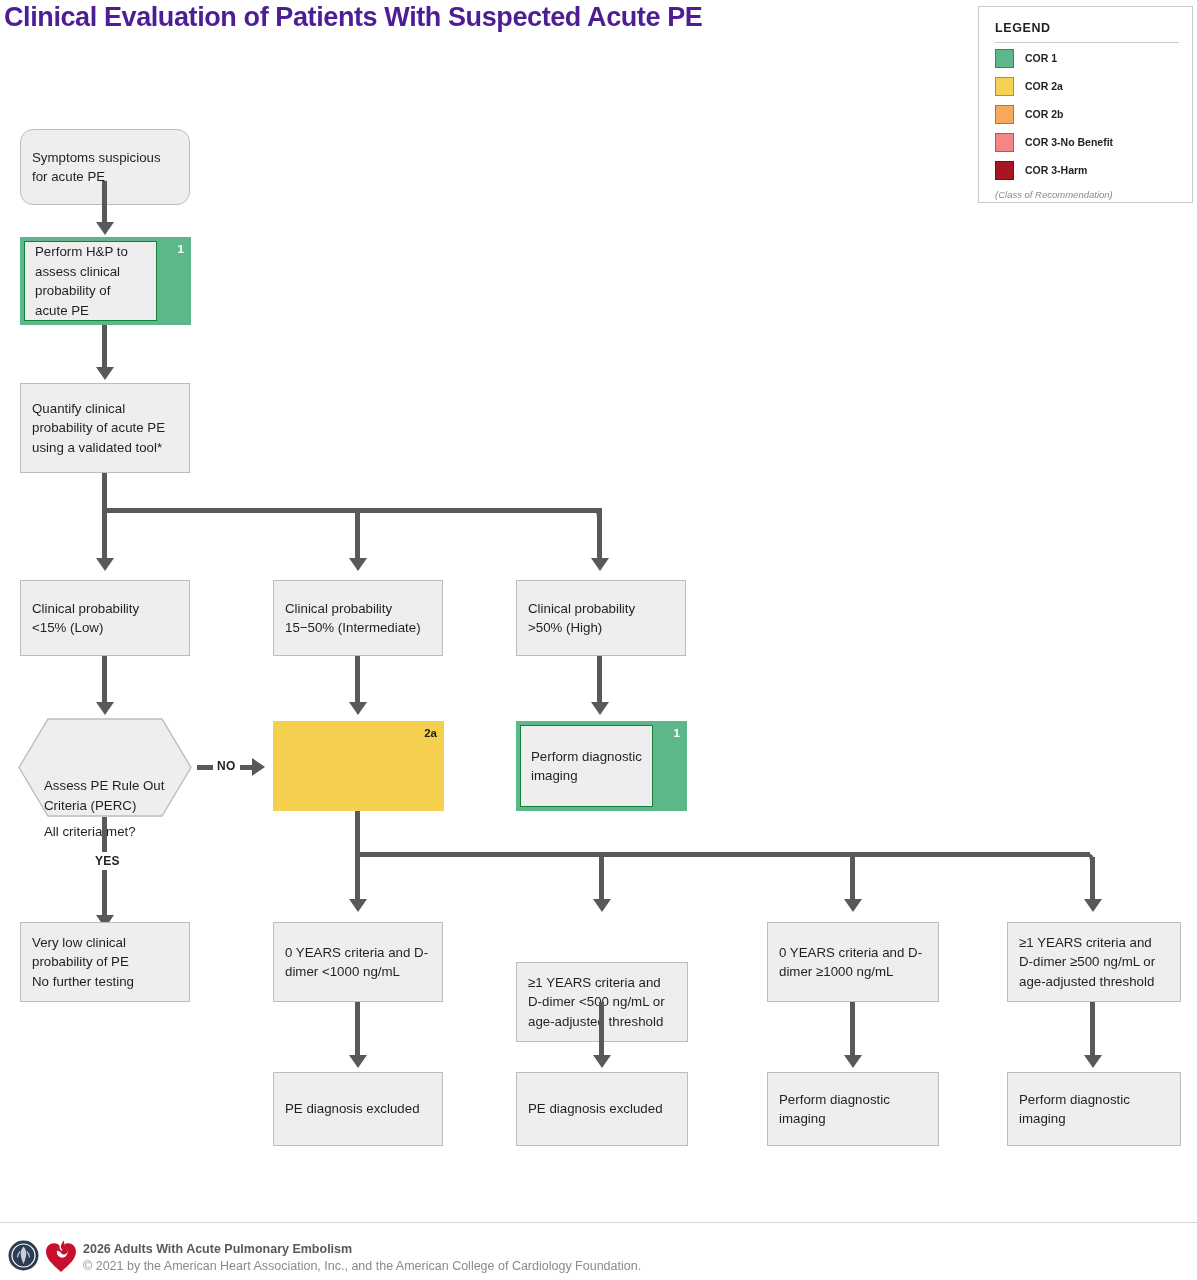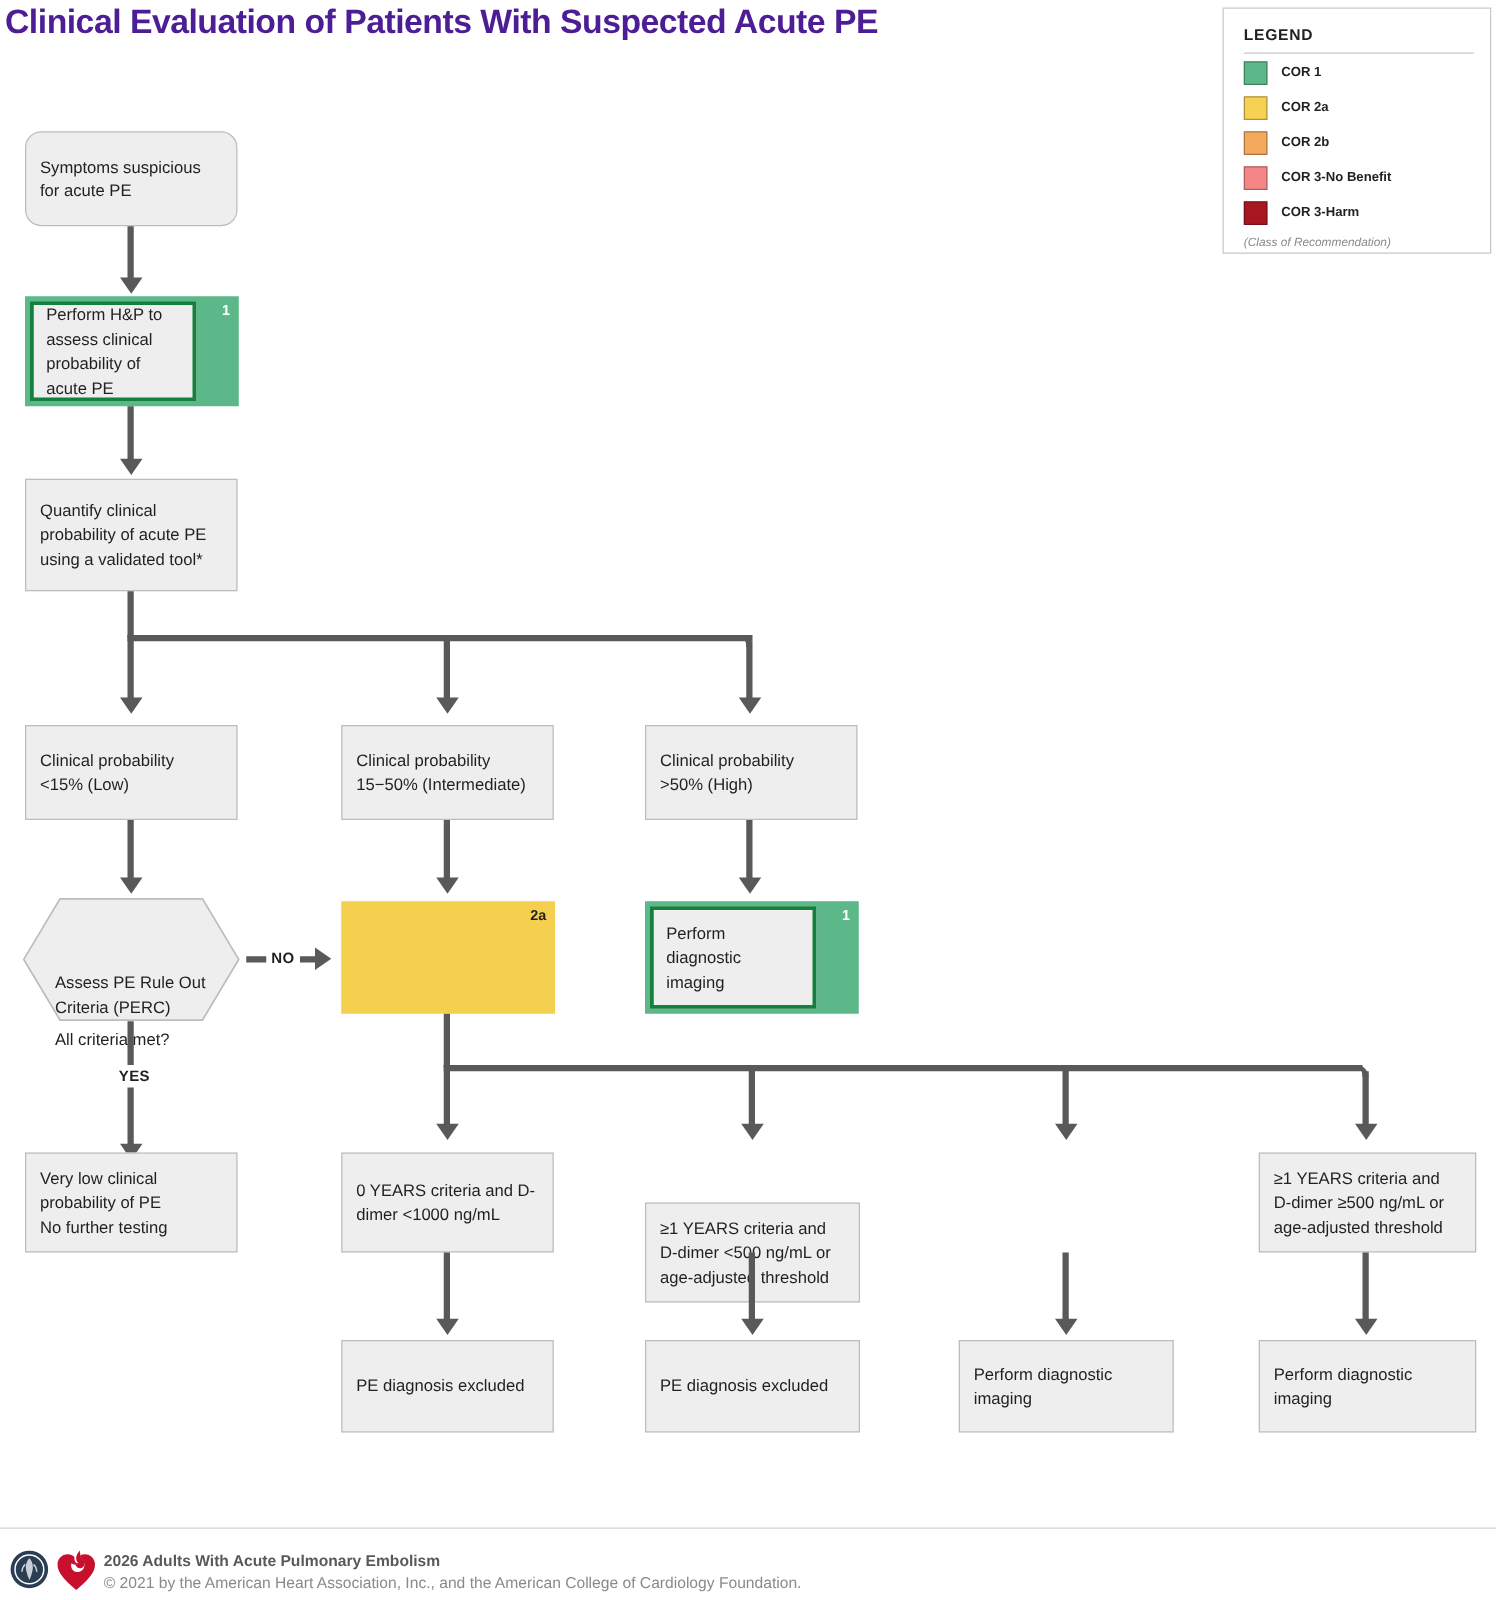--- a/index.html
+++ b/index.html
@@ -102,35 +102,36 @@
     align-items: center;
   }
   .node .txt {
     padding: 0 11px;
     font-size: 13.3px;
     line-height: 19.5px;
     color: #231f20;
   }
   .node.rounded {
     border-radius: 13px;
+    margin-top: 24px;
   }
 
   
   .cor {
     position: absolute;
     box-sizing: border-box;
     padding: 4px;
   }
   .cor .inner {
     position: relative;
     width: calc(100% - 30px);
     height: 100%;
     box-sizing: border-box;
     background: #eeeeee;
-    border: 3px solid #15803d;
+    border: 1px solid #15803d;
     display: flex;
     align-items: center;
   }
   .cor .inner .txt {
     padding: 0 10px;
     font-size: 13.3px;
     line-height: 19.5px;
     color: #231f20;
   }
   .cor .badge {
@@ -379,20 +380,23 @@
   </div>
 
   <div class="node" style="left:273px; top:922px; width:170px; height:80px;">
     <div class="txt">0 YEARS criteria and D-dimer &lt;1000 ng/mL</div>
   </div>
 
   <div class="node" style="left:516px; top:922px; width:172px; height:80px;margin-top:40px;">
     <div class="txt">≥1 YEARS criteria and D-dimer &lt;500 ng/mL or age-adjusted threshold</div>
   </div>
 
+  <div class="node" style="left:767px; top:922px; width:172px; height:80px;">
+    <div class="txt">0 YEARS criteria and D-dimer ≥1000 ng/mL</div>
+  </div>
 
   <div class="node" style="left:1007px; top:922px; width:174px; height:80px;">
     <div class="txt">≥1 YEARS criteria and D-dimer ≥500 ng/mL or age-adjusted threshold</div>
   </div>
 
   <div class="vline" style="left:355px; top:1002px; height:55px;"></div>
   <div class="arrow-down" style="left:349px; top:1055px;"></div>
 
   <div class="vline" style="left:599px; top:1002px; height:55px;"></div>
   <div class="arrow-down" style="left:593px; top:1055px;"></div>

